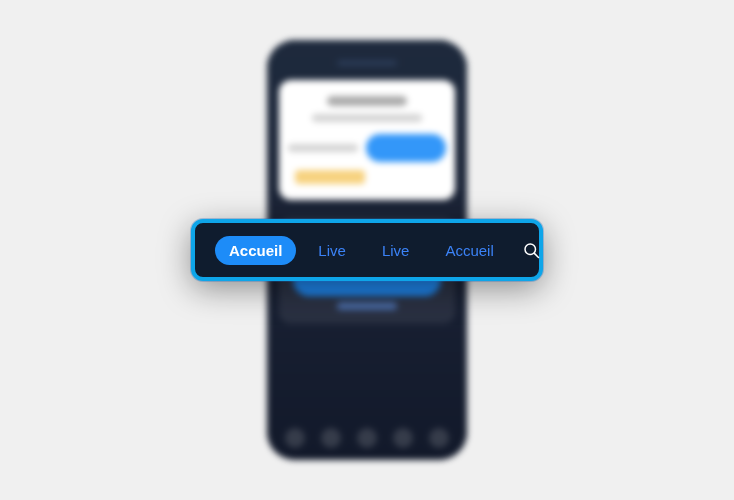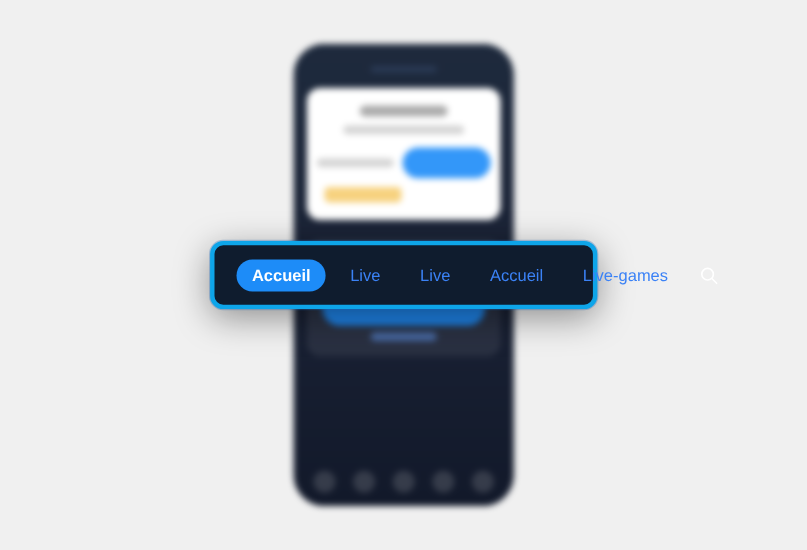--- a/index.html
+++ b/index.html
@@ -235,20 +235,19 @@
       <div class="phone-nav-dot"></div>
     </div>
   </div>
 </div>
 
 <nav class="nav-bar">
   <a class="nav-item active">Accueil</a>
   <a class="nav-item">Live</a>
   <a class="nav-item">Live</a>
   <a class="nav-item">Accueil</a>
-  <a class="nav-item">Live-games</a>
   <div class="nav-search">
     <svg class="search-icon-svg" viewBox="0 0 24 24">
       <circle cx="11" cy="11" r="7"></circle>
       <line x1="16.5" y1="16.5" x2="22" y2="22"></line>
     </svg>
   </div>
 </nav>
 
 </body></html>

